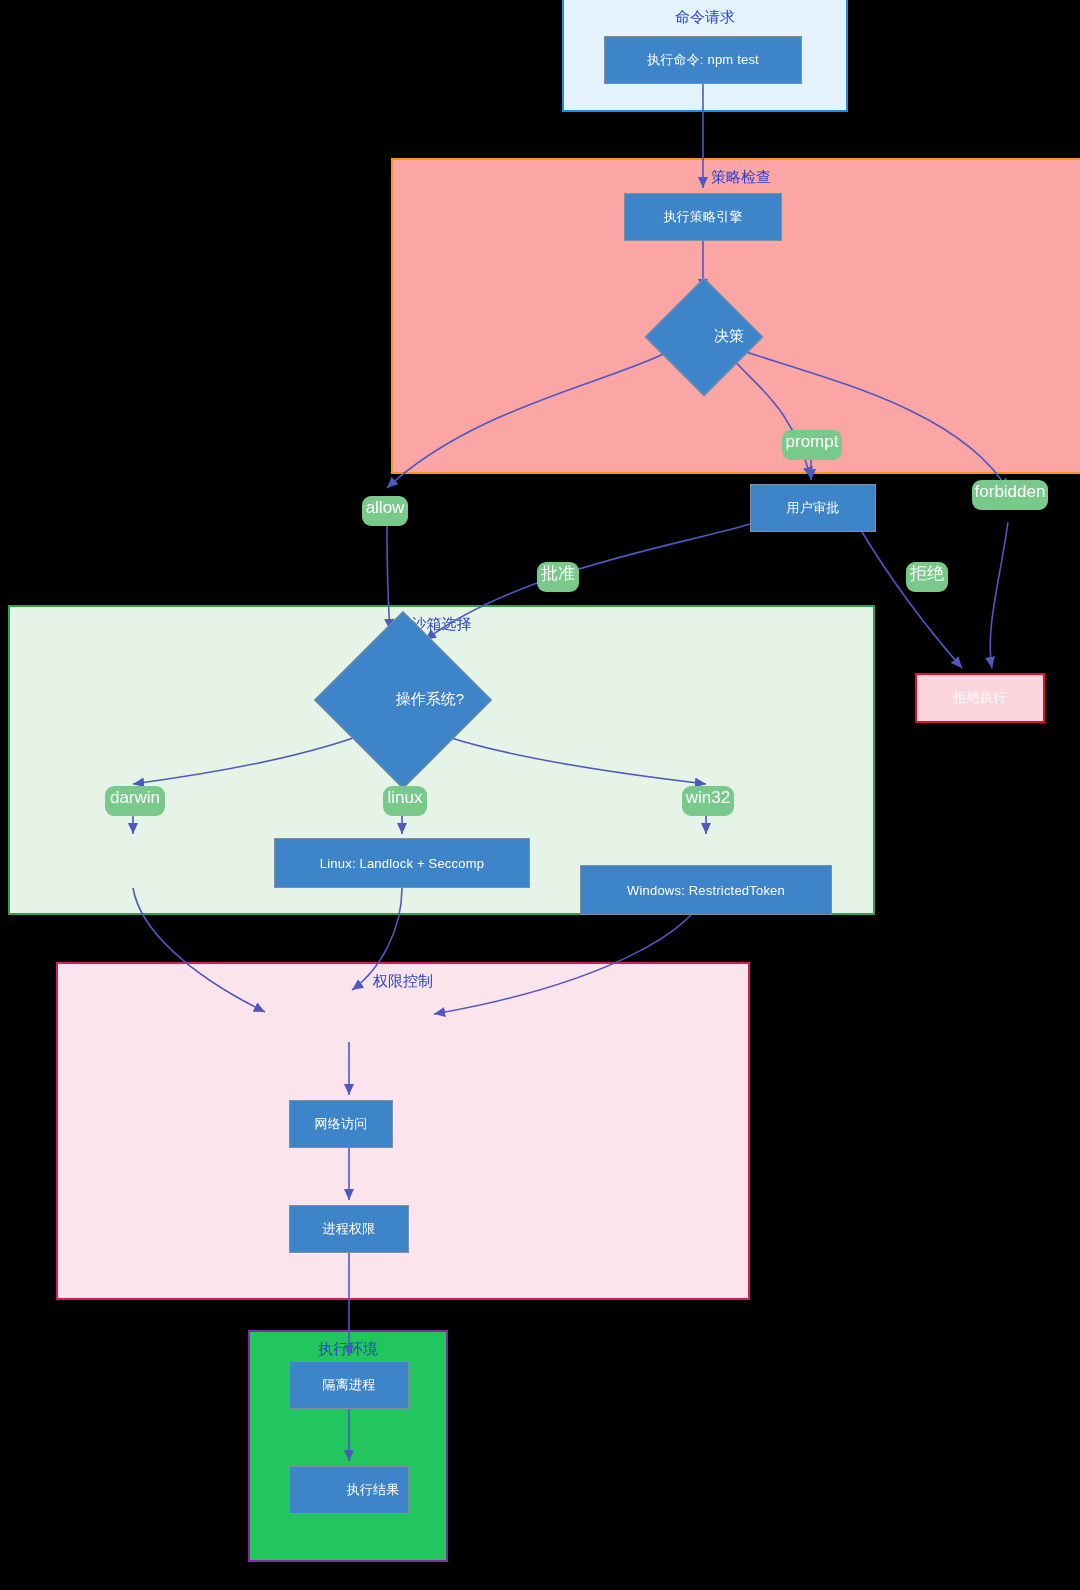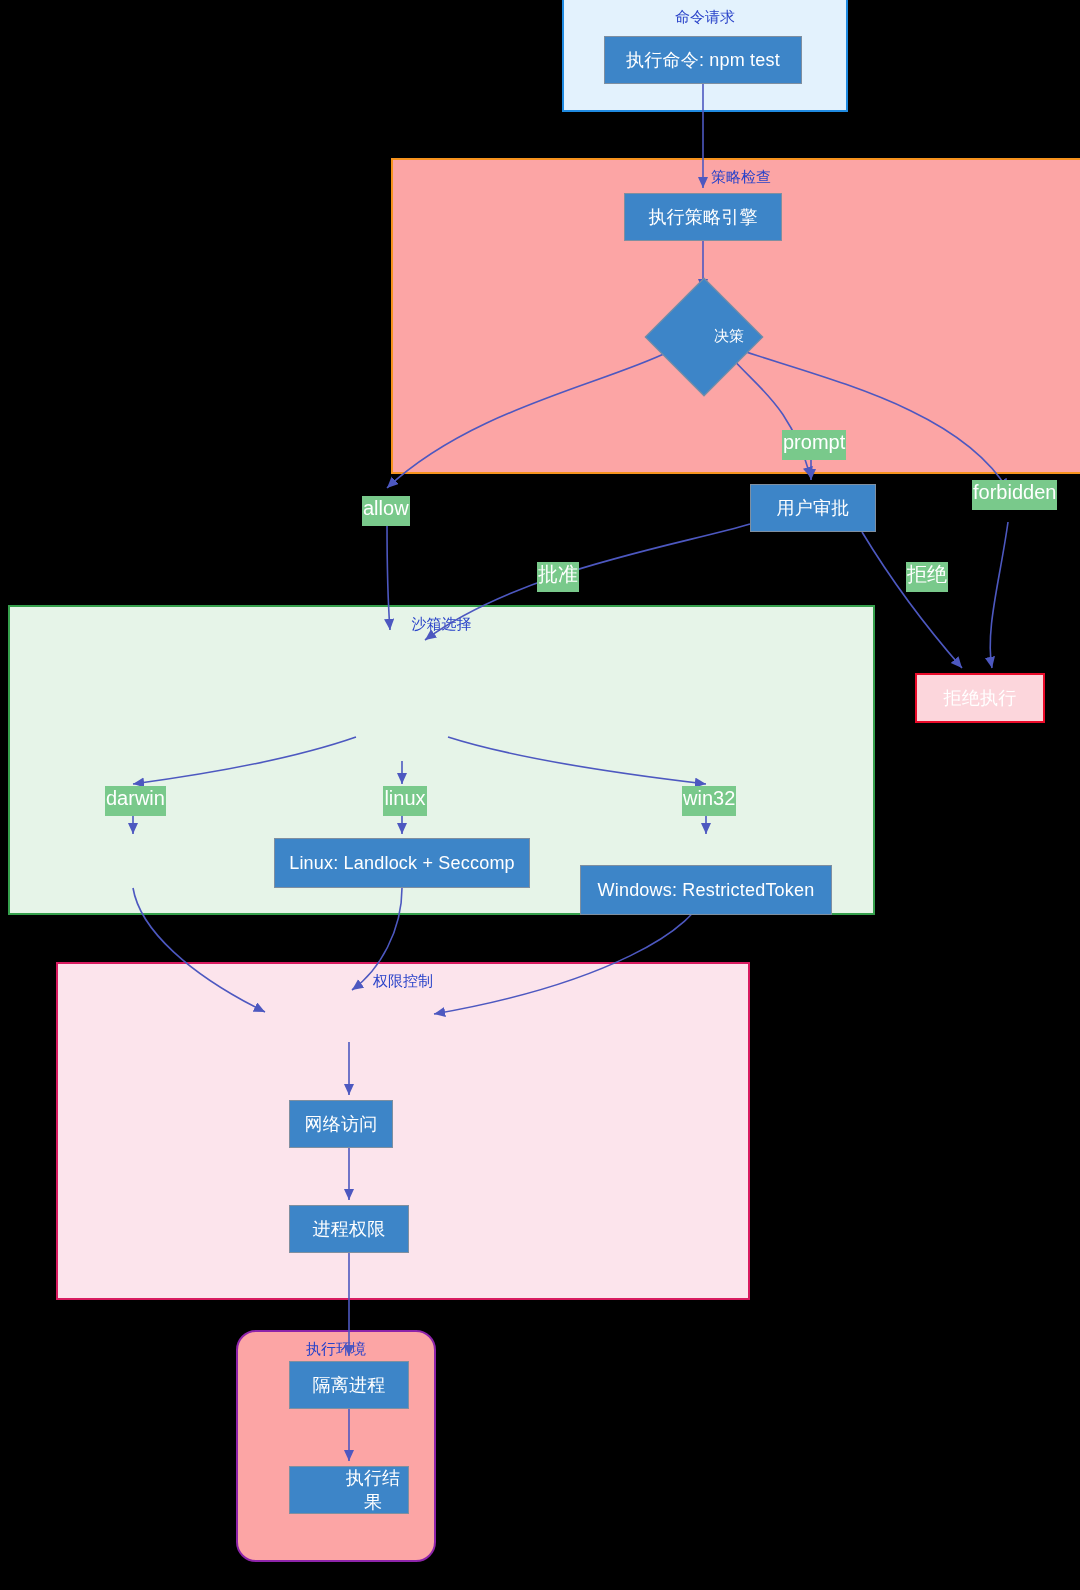--- a/index.html
+++ b/index.html
@@ -6,49 +6,49 @@
   #stage{position:relative;width:1080px;height:1590px;background:#000;
     font-family:"Liberation Sans","DejaVu Sans",sans-serif;overflow:hidden;}
   svg.edges{position:absolute;left:0;top:0;width:1080px;height:1590px;pointer-events:none;}
 
   .subgraph{position:absolute;box-sizing:border-box;border-width:2px;border-style:solid;}
   .sg-title{position:absolute;left:0;right:0;top:8px;text-align:center;
     color:#2a43c9;font-size:15px;font-weight:500;white-space:nowrap;}
 
   .node{position:absolute;box-sizing:border-box;display:flex;align-items:center;
     justify-content:center;background:#3d85c8;border:1px solid #7f8fa0;
-    color:#ffffff;font-size:18px;letter-spacing:.2px;text-align:center;}
+    color:#ffffff;font-size:13px;letter-spacing:.2px;text-align:center;}
   .node.reject{background:#fcd6dc;border:2px solid #ea0b2a;color:#ffffff;}
 
   .diamond{position:absolute;display:flex;align-items:center;justify-content:flex-end;}
   .diamond .dshape{position:absolute;left:0;top:0;width:100%;height:100%;
     background:#3d85c8;border:1px solid #7f8fa0;transform:rotate(45deg);}
   .diamond .dtext{position:relative;color:#fff;font-size:15px;white-space:nowrap;}
 
-  .elabel{position:absolute;background:#79c98b;color:#ffffff;font-size:20px;
-    line-height:20px;padding:2px 1px;white-space:nowrap;text-align:center;}
+  .elabel{position:absolute;background:#79c98b;color:#ffffff;font-size:17px;
+    line-height:20px;padding:2px 1px;white-space:nowrap;text-align:center;border-radius:9px;}
 </style>
 </head>
 <body>
 
 <div id="stage">
 
   <div class="subgraph" id="sg-cmd" style="left: 562px; top: -2px; width: 286px; height: 114px; background: rgb(227, 242, 253); border-color: rgb(31, 138, 224);">
     <div class="sg-title">命令请求</div>
   </div>
   <div class="subgraph" id="sg-policy" style="left: 347px; top: 158px; width: 700px; height: 316px; background: #fca5a5; border-color: rgb(247, 147, 30); margin-left: 44px;">
     <div class="sg-title">策略检查</div>
   </div>
   <div class="subgraph" id="sg-sandbox" style="left: 8px; top: 605px; width: 867px; height: 310px; background: rgb(230, 244, 232); border-color: rgb(53, 160, 76);">
     <div class="sg-title">沙箱选择</div>
   </div>
   <div class="subgraph" id="sg-perm" style="left: 56px; top: 962px; width: 694px; height: 338px; background: rgb(252, 228, 236); border-color: rgb(216, 27, 96);">
     <div class="sg-title">权限控制</div>
   </div>
-  <div class="subgraph" id="sg-exec" style="left: 236px; top: 1330px; width: 200px; height: 232px; background: #fca5a5; border-color: rgb(142, 36, 170); border-radius: 20px;">
+  <div class="subgraph" id="sg-exec" style="left: 248px; top: 1330px; width: 200px; height: 232px; background: #22c55e; border-color: rgb(142, 36, 170);">
     <div class="sg-title">执行环境</div>
   </div>
 
   <svg class="edges" viewBox="0 0 1080 1590">
     <defs>
       <marker id="ah" markerWidth="9" markerHeight="9" refX="7" refY="3.2" orient="auto">
         <path d="M0,0 L7,3.2 L0,6.4 z" fill="#4d58c0"></path>
       </marker>
     </defs>
     <g fill="none" stroke="#4d58c0" stroke-width="1.6" marker-end="url(#ah)">
@@ -82,20 +82,24 @@
   <div class="node" id="n_engine" style="left: 624px; top: 193px; width: 158px; height: 48px;">执行策略引擎</div>
 
   <div class="diamond" id="n_decide" style="left: 662px; top: 295px; width: 82px; height: 82px;">
     <span class="dshape"></span>
     <span class="dtext">决策</span>
   </div>
 
   <div class="node" id="n_approve" style="left: 750px; top: 484px; width: 126px; height: 48px;">用户审批</div>
   <div class="node reject" id="n_reject" style="left: 915px; top: 673px; width: 130px; height: 50px;">拒绝执行</div>
 
+  <div class="diamond" id="n_os" style="left: 340px; top: 637px; width: 124px; height: 124px;">
+    <span class="dshape"></span>
+    <span class="dtext">操作系统?</span>
+  </div>
 
   <div class="node" id="n_linux" style="left: 274px; top: 838px; width: 256px; height: 50px;">Linux: Landlock + Seccomp</div>
   <div class="node" id="n_win" style="left: 580px; top: 838px; width: 252px; height: 50px; margin-top: 27px;">Windows: RestrictedToken</div>
   <div class="node" id="n_net" style="left: 289px; top: 1100px; width: 104px; height: 48px;">网络访问</div>
   <div class="node" id="n_proc" style="left: 289px; top: 1205px; width: 120px; height: 48px;">进程权限</div>
   <div class="node" id="n_iso" style="left: 289px; top: 1361px; width: 120px; height: 48px;">隔离进程</div>
   <div class="node" id="n_result" style="left: 289px; top: 1466px; width: 120px; height: 48px; padding-left: 48px;">执行结果</div>
 
   <div class="elabel" id="l_allow" style="left: 362px; top: 496px; min-width: 44px; height: 26px;">allow</div>
   <div class="elabel" id="l_prompt" style="left: 782px; top: 430px; min-width: 58px; height: 26px;">prompt</div>

